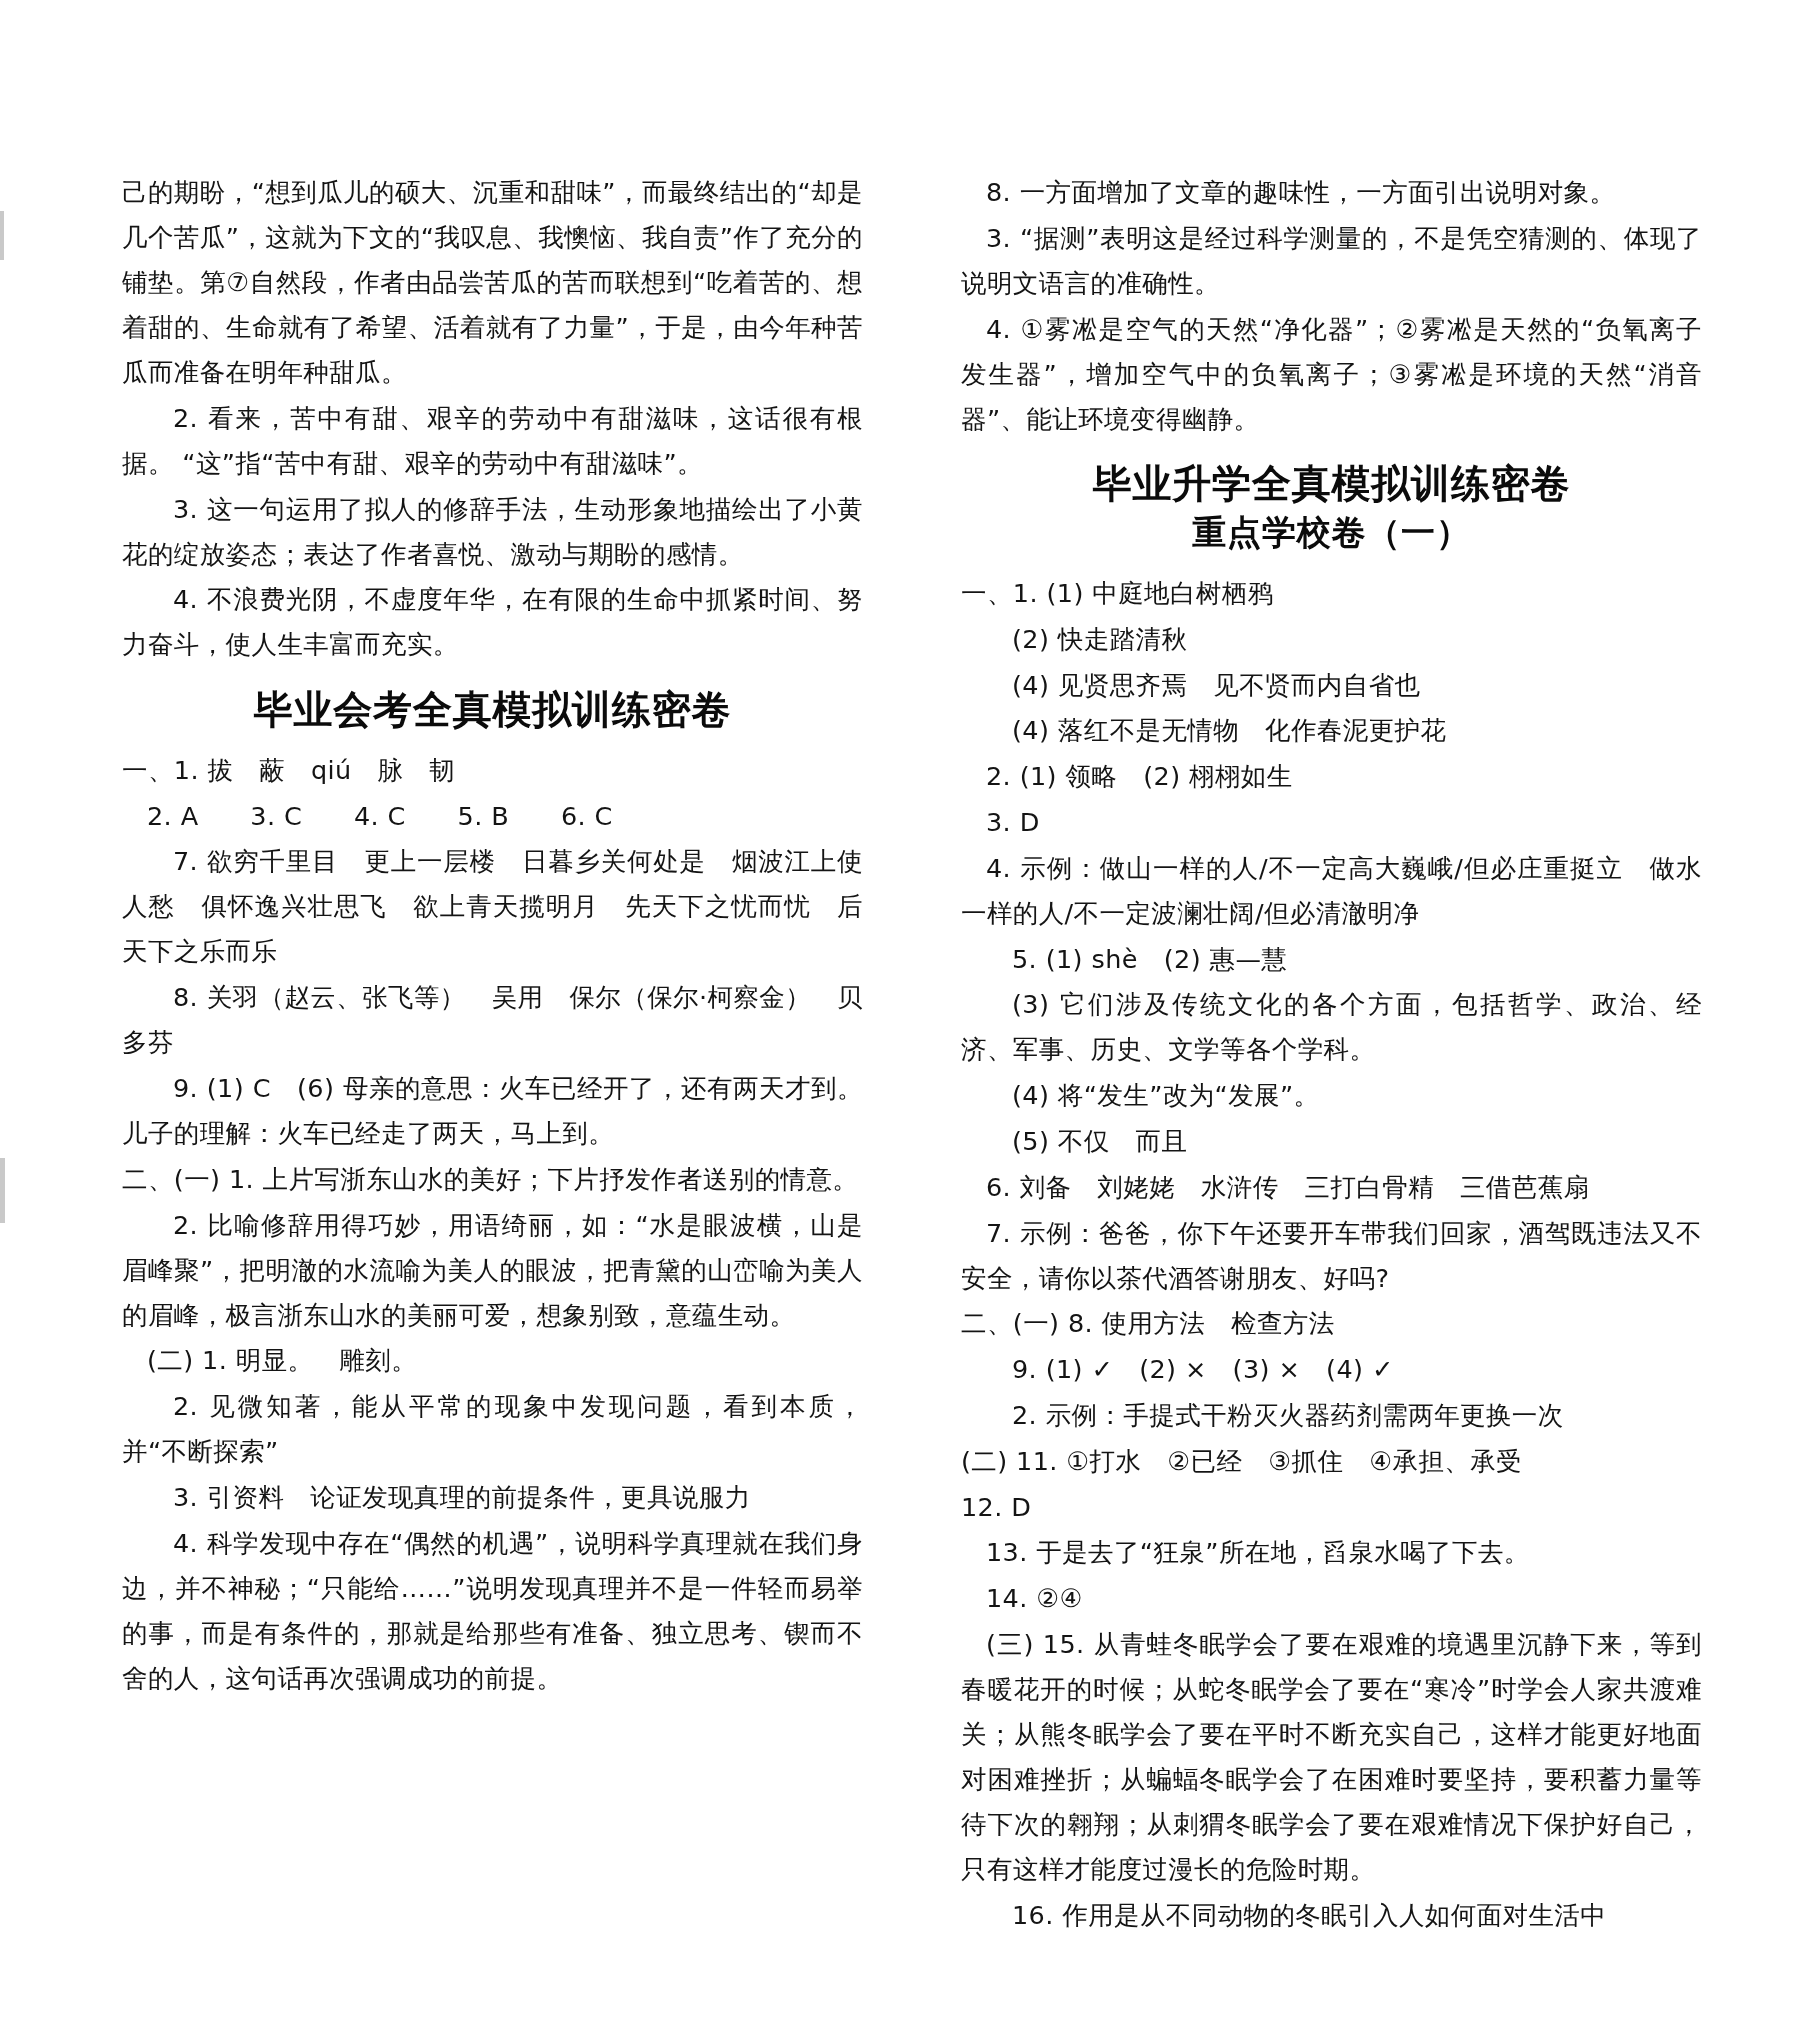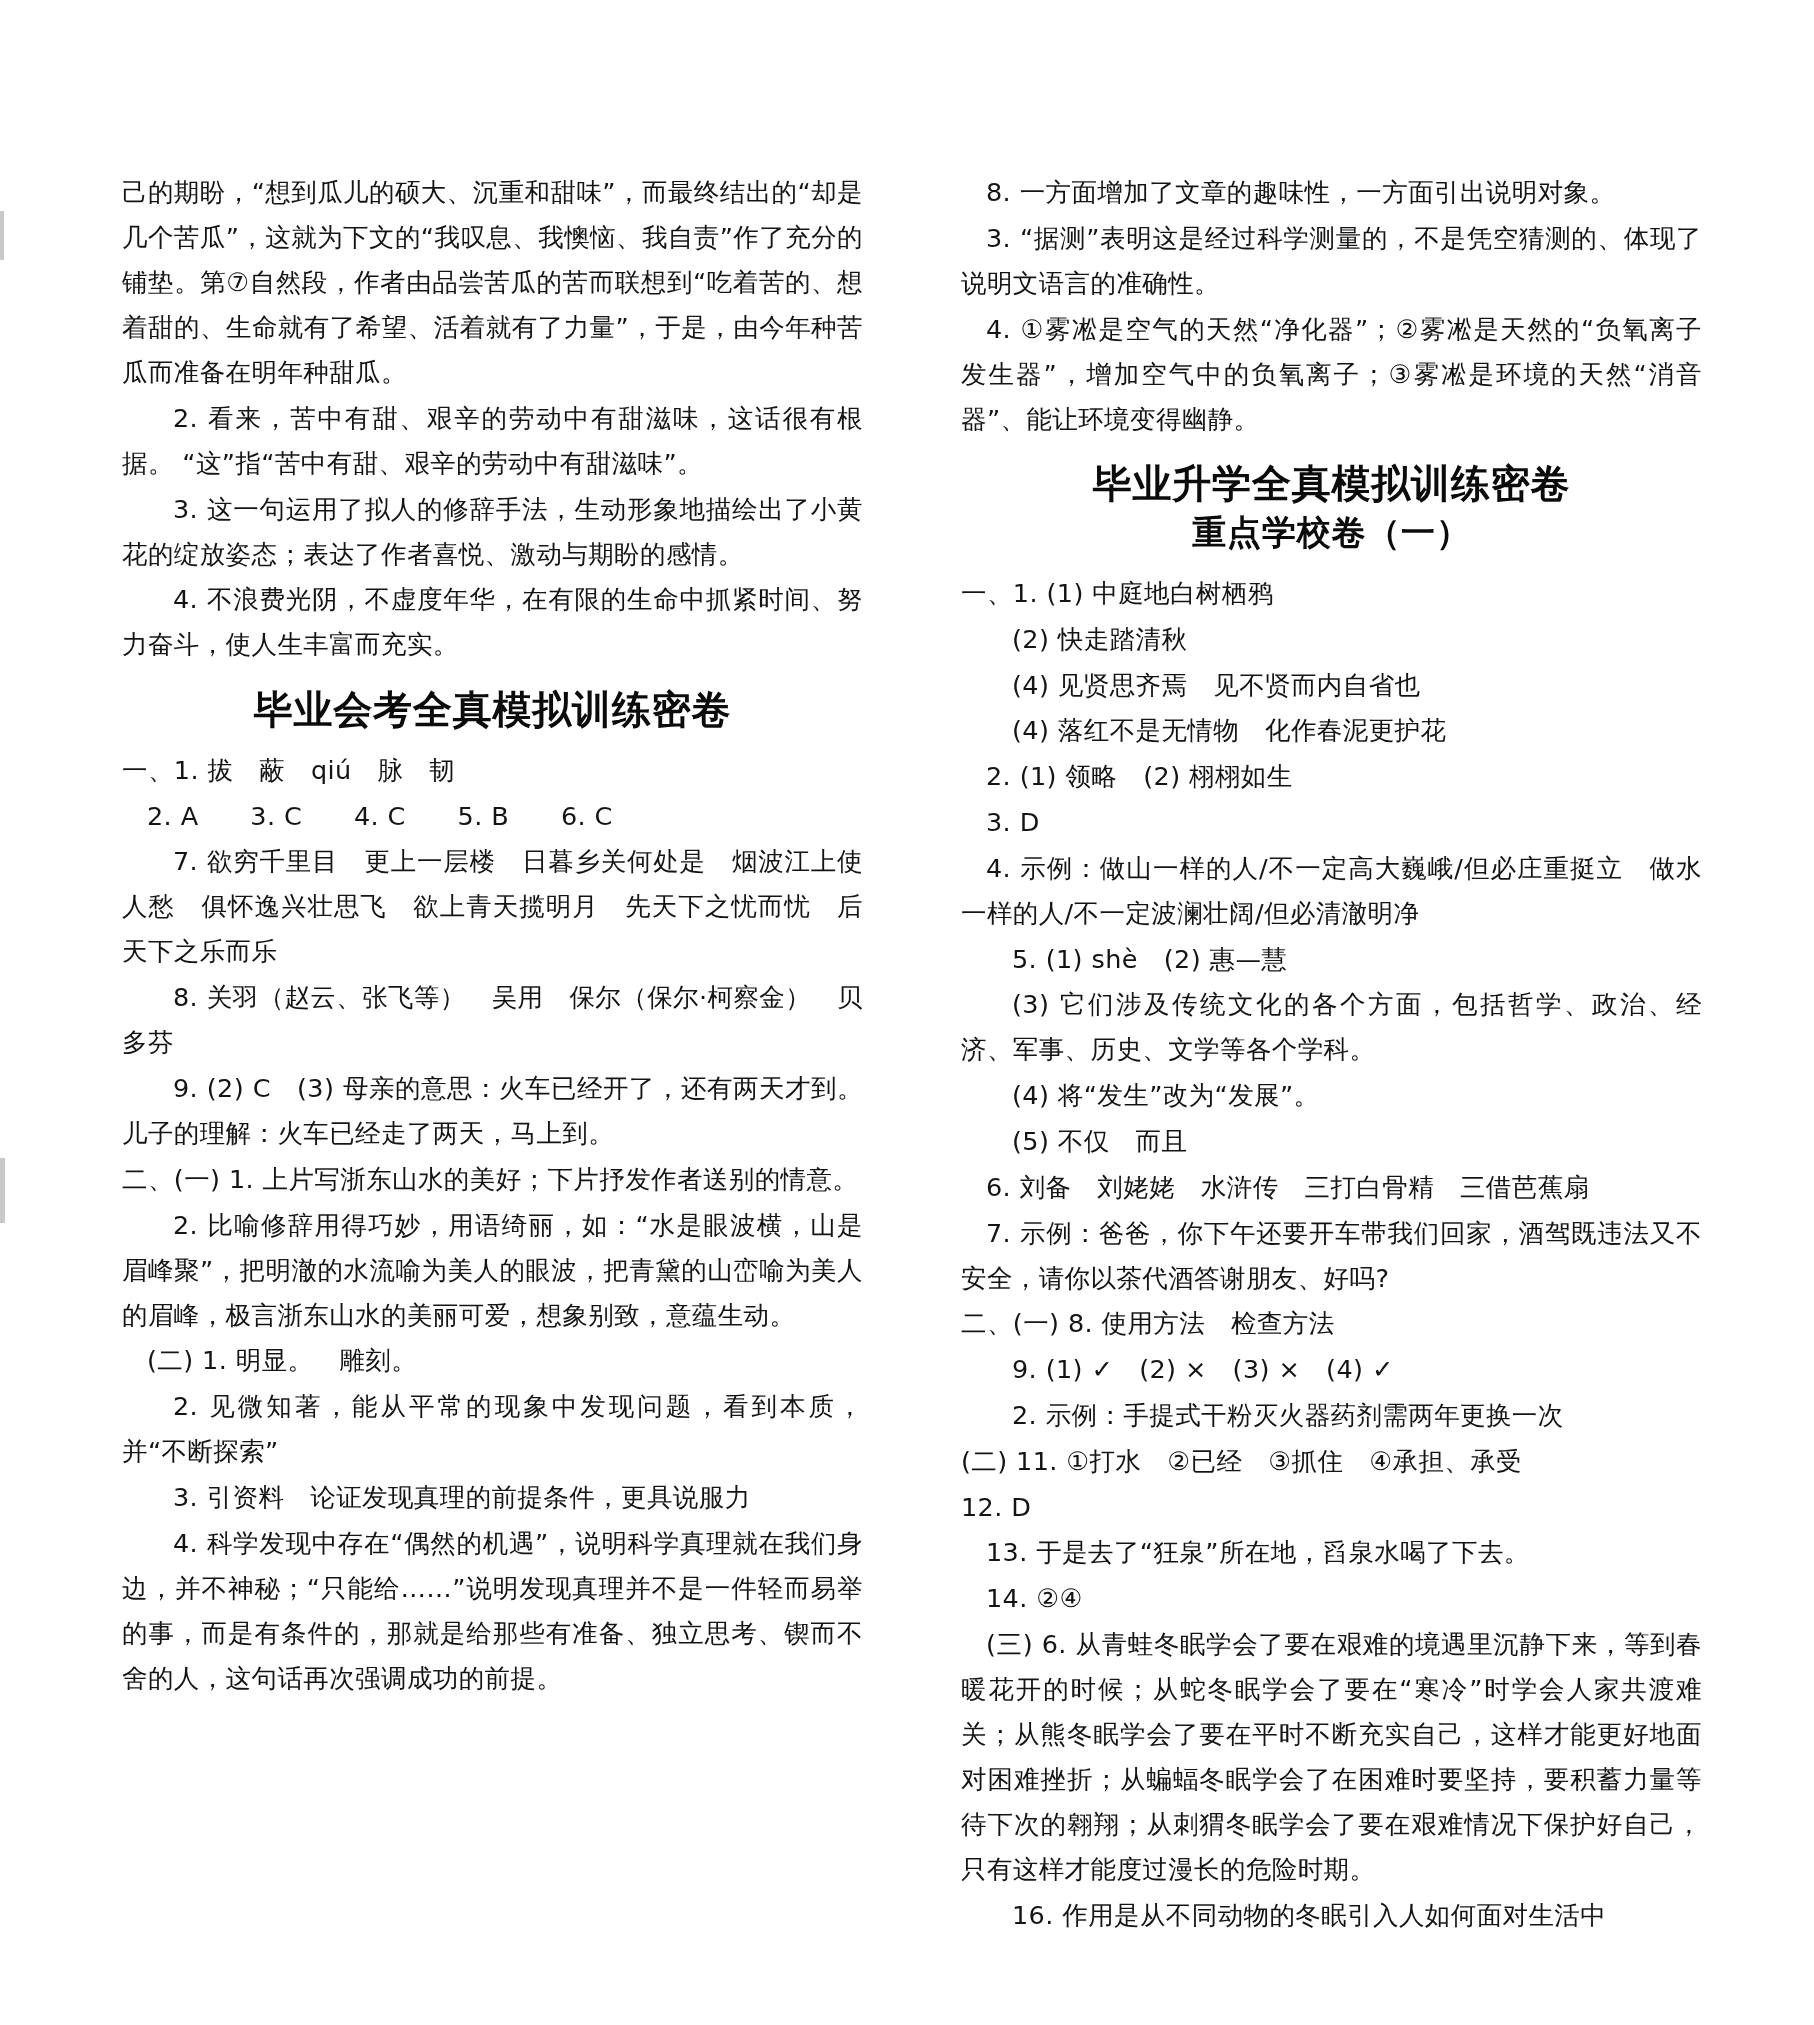--- a/index.html
+++ b/index.html
@@ -92,21 +92,21 @@
       <p class="para indent">4. 不浪费光阴，不虚度年华，在有限的生命中抓紧时间、努力奋斗，使人生丰富而充实。</p>
 
       <div class="heading-block">
         <div class="heading-main">毕业会考全真模拟训练密卷</div>
       </div>
 
       <p class="para noindent">一、1. 拔　蔽　qiú　脉　韧</p>
       <p class="para indent-half">2. A　　3. C　　4. C　　5. B　　6. C</p>
       <p class="para indent">7. 欲穷千里目　更上一层楼　日暮乡关何处是　烟波江上使人愁　俱怀逸兴壮思飞　欲上青天揽明月　先天下之忧而忧　后天下之乐而乐</p>
       <p class="para indent">8. 关羽（赵云、张飞等）　吴用　保尔（保尔·柯察金）　贝多芬</p>
-      <p class="para indent">9. (2) C　(3) 母亲的意思：火车已经开了，还有两天才到。儿子的理解：火车已经走了两天，马上到。</p>
+      <p class="para indent">9. (1) C　(6) 母亲的意思：火车已经开了，还有两天才到。儿子的理解：火车已经走了两天，马上到。</p>
       <p class="para noindent">二、(一) 1. 上片写浙东山水的美好；下片抒发作者送别的情意。</p>
       <p class="para indent">2. 比喻修辞用得巧妙，用语绮丽，如：“水是眼波横，山是眉峰聚”，把明澈的水流喻为美人的眼波，把青黛的山峦喻为美人的眉峰，极言浙东山水的美丽可爱，想象别致，意蕴生动。</p>
       <p class="para indent-half">(二) 1. 明显。　雕刻。</p>
       <p class="para indent">2. 见微知著，能从平常的现象中发现问题，看到本质，并“不断探索”</p>
       <p class="para indent">3. 引资料　论证发现真理的前提条件，更具说服力</p>
       <p class="para indent">4. 科学发现中存在“偶然的机遇”，说明科学真理就在我们身边，并不神秘；“只能给……”说明发现真理并不是一件轻而易举的事，而是有条件的，那就是给那些有准备、独立思考、锲而不舍的人，这句话再次强调成功的前提。</p>
 
     </div>
 
     <div class="col">
@@ -133,21 +133,21 @@
       <p class="para indent">(5) 不仅　而且</p>
       <p class="para indent-half">6. 刘备　刘姥姥　水浒传　三打白骨精　三借芭蕉扇</p>
       <p class="para indent-half">7. 示例：爸爸，你下午还要开车带我们回家，酒驾既违法又不安全，请你以茶代酒答谢朋友、好吗?</p>
       <p class="para noindent">二、(一) 8. 使用方法　检查方法</p>
       <p class="para indent">9. (1) ✓　(2) ×　(3) ×　(4) ✓</p>
       <p class="para indent">2. 示例：手提式干粉灭火器药剂需两年更换一次</p>
       <p class="para noindent">(二) 11. ①打水　②已经　③抓住　④承担、承受</p>
       <p class="para noindent">12. D</p>
       <p class="para indent-half">13. 于是去了“狂泉”所在地，舀泉水喝了下去。</p>
       <p class="para indent-half">14. ②④</p>
-      <p class="para indent-half">(三) 6. 从青蛙冬眠学会了要在艰难的境遇里沉静下来，等到春暖花开的时候；从蛇冬眠学会了要在“寒冷”时学会人家共渡难关；从熊冬眠学会了要在平时不断充实自己，这样才能更好地面对困难挫折；从蝙蝠冬眠学会了在困难时要坚持，要积蓄力量等待下次的翱翔；从刺猬冬眠学会了要在艰难情况下保护好自己，只有这样才能度过漫长的危险时期。</p>
+      <p class="para indent-half">(三) 15. 从青蛙冬眠学会了要在艰难的境遇里沉静下来，等到春暖花开的时候；从蛇冬眠学会了要在“寒冷”时学会人家共渡难关；从熊冬眠学会了要在平时不断充实自己，这样才能更好地面对困难挫折；从蝙蝠冬眠学会了在困难时要坚持，要积蓄力量等待下次的翱翔；从刺猬冬眠学会了要在艰难情况下保护好自己，只有这样才能度过漫长的危险时期。</p>
       <p class="para indent">16. 作用是从不同动物的冬眠引入人如何面对生活中</p>
 
     </div>
 
   </div>
 
 </div>
 
 
 </body></html>

